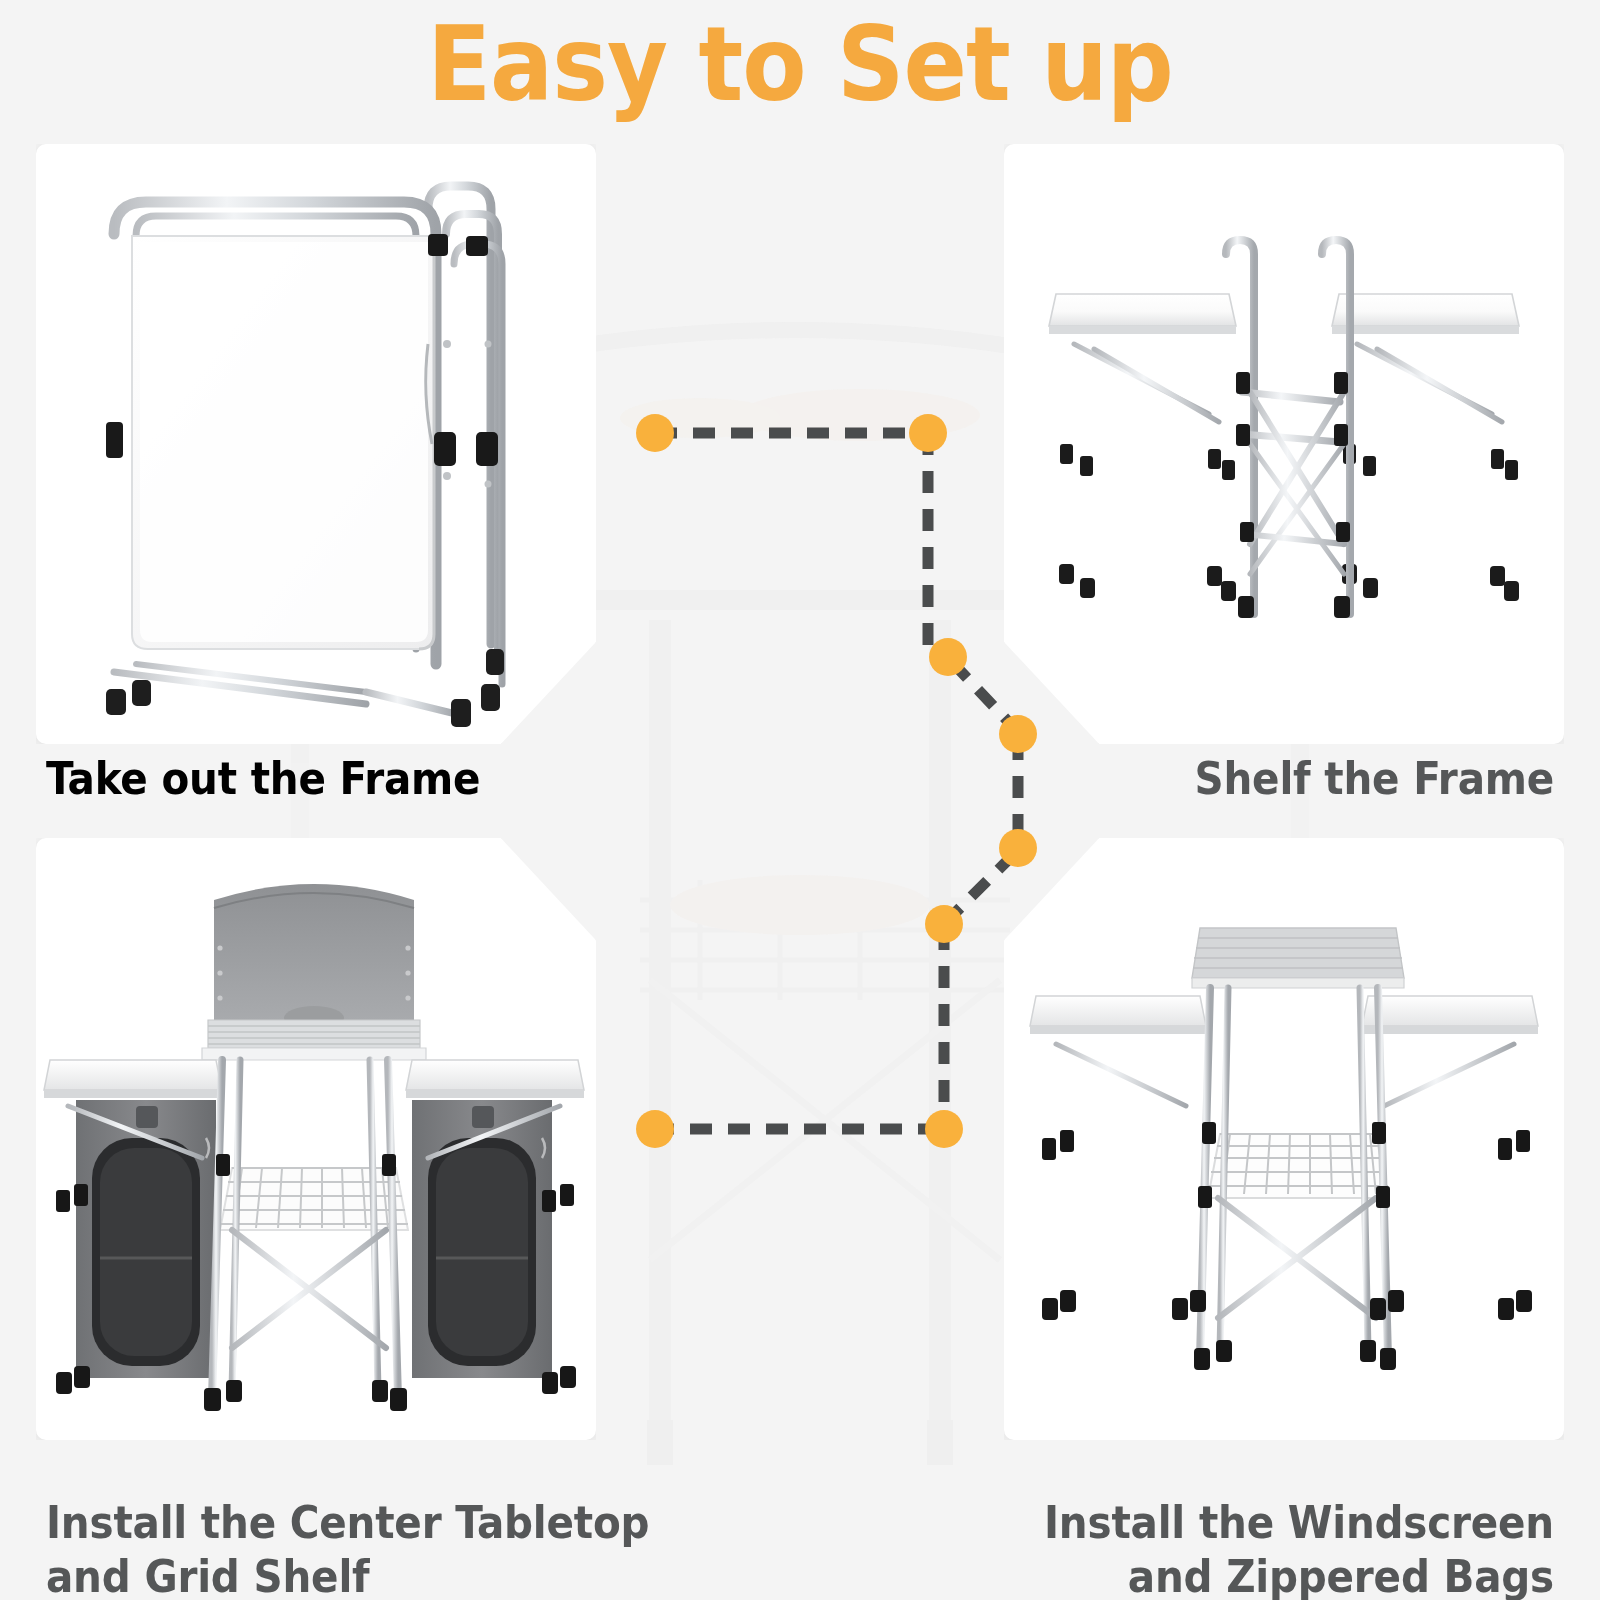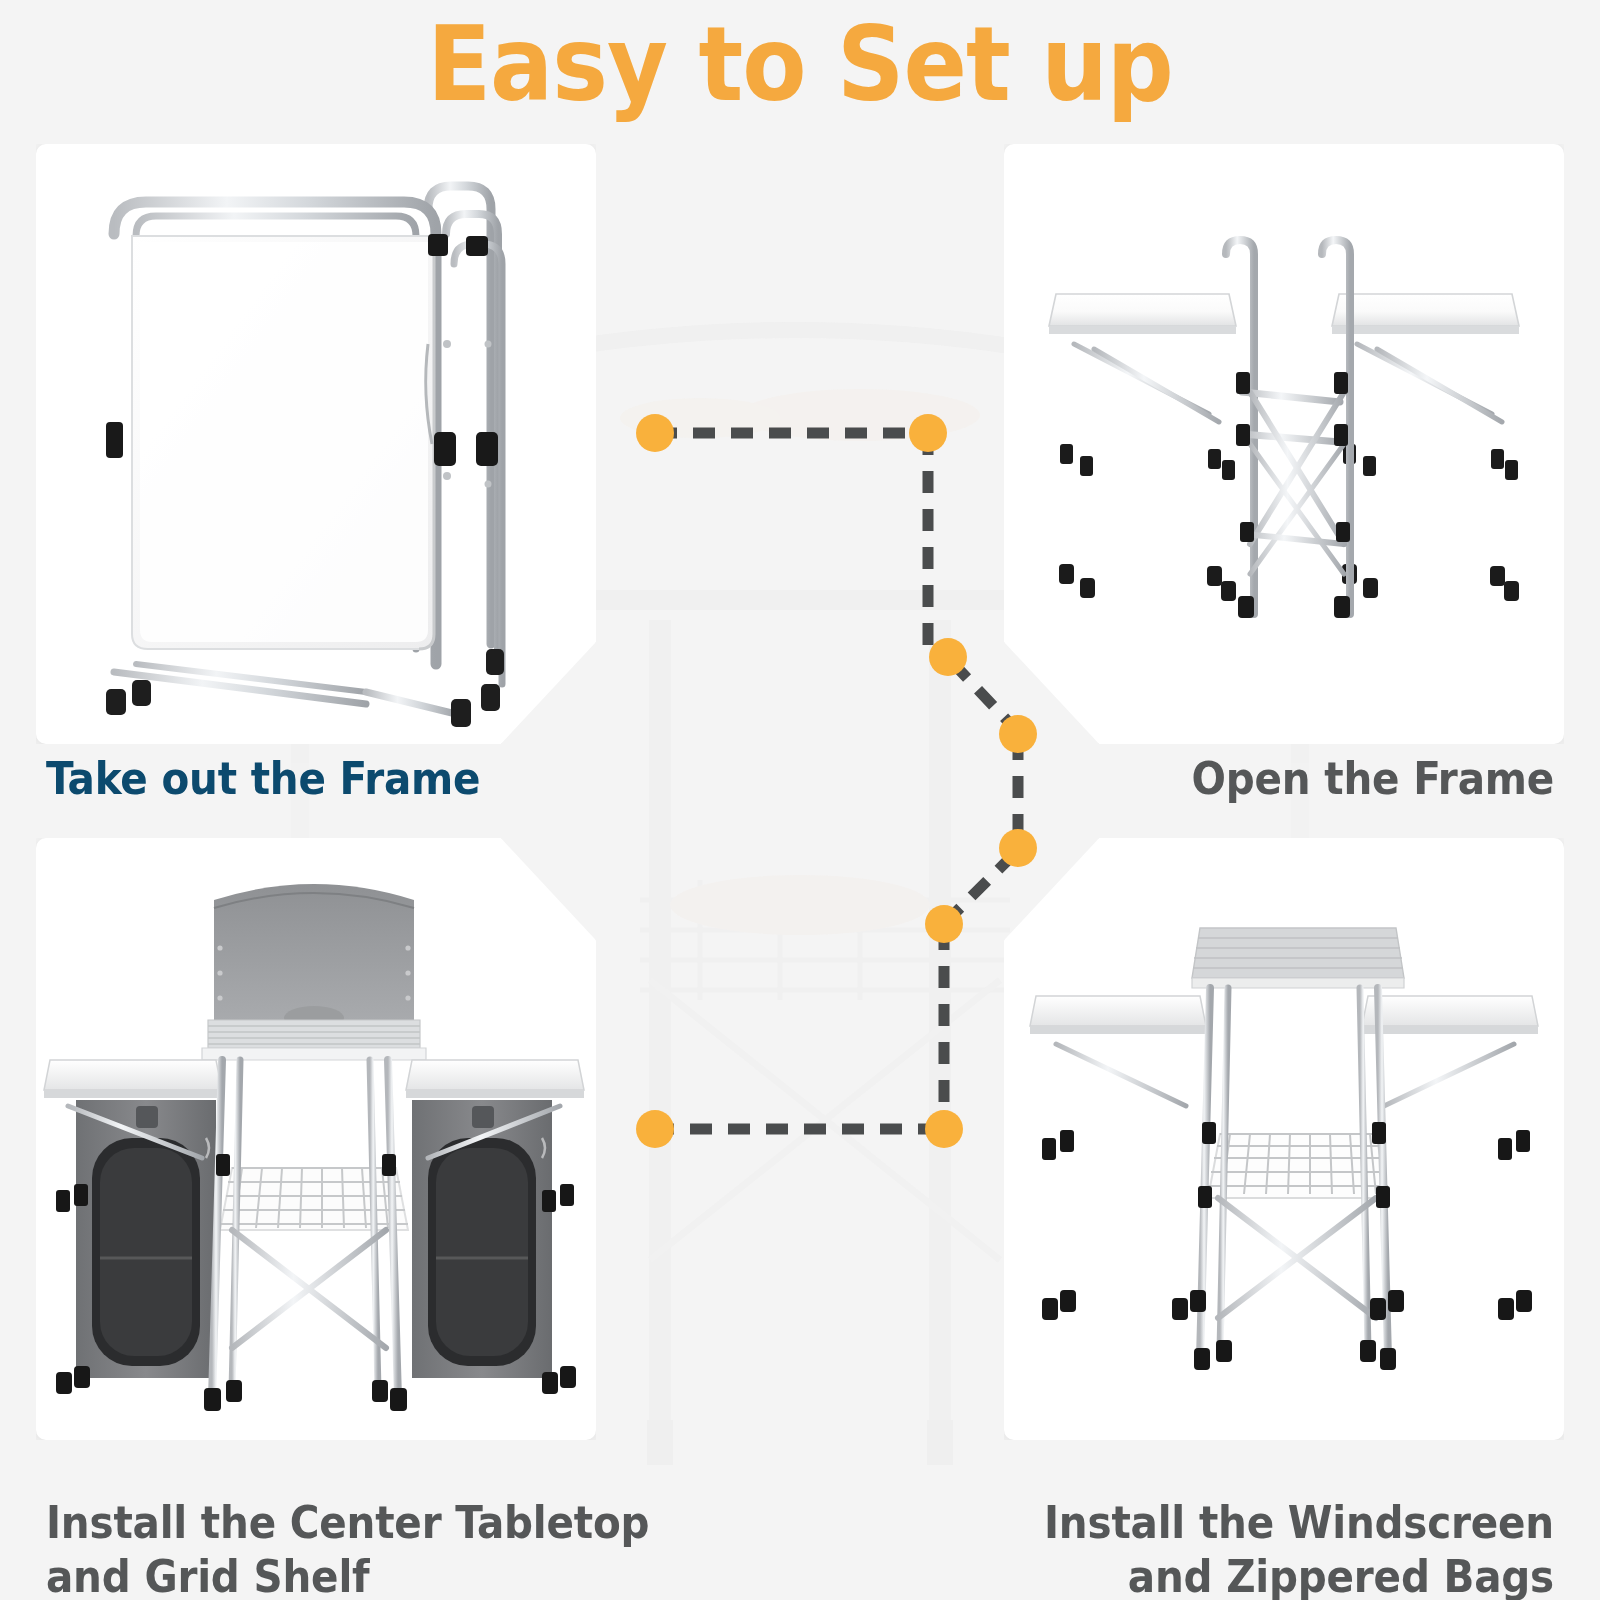--- a/index.html
+++ b/index.html
@@ -477,22 +477,22 @@
         <rect x="194" y="348" width="14" height="22" rx="3"></rect>
         <rect x="372" y="348" width="14" height="22" rx="3"></rect>
         <rect x="190" y="510" width="16" height="22" rx="4"></rect>
         <rect x="212" y="502" width="16" height="22" rx="4"></rect>
         <rect x="376" y="510" width="16" height="22" rx="4"></rect>
         <rect x="356" y="502" width="16" height="22" rx="4"></rect>
       </g>
     </svg>
   </div>
 
-  <div class="caption" id="cap-tl" style="color: #0c4a6e;">Take out the Frame</div>
-  <div class="caption" id="cap-tr" style="color: rgb(85, 87, 88);">Open the Frame</div>
+  <div class="caption" id="cap-tl" style="color: #000000;">Take out the Frame</div>
+  <div class="caption" id="cap-tr" style="color: rgb(85, 87, 88);">Shelf the Frame</div>
   <div class="caption" id="cap-bl" style="color: rgb(85, 87, 88);">Install the Center Tabletop
 and Grid Shelf</div>
   <div class="caption" id="cap-br" style="color: rgb(85, 87, 88);">Install the Windscreen
 and Zippered Bags</div>
 
   <svg id="flow" viewBox="0 0 1600 1600" aria-hidden="true">
     <g id="flow-line" fill="none" stroke="#4a4c4d" stroke-width="11" stroke-linecap="butt" stroke-dasharray="22 16">
       <path d="M655 433 L928 433"></path>
       <path d="M928 433 L928 652"></path>
       <path d="M952 662 L1016 730"></path>

